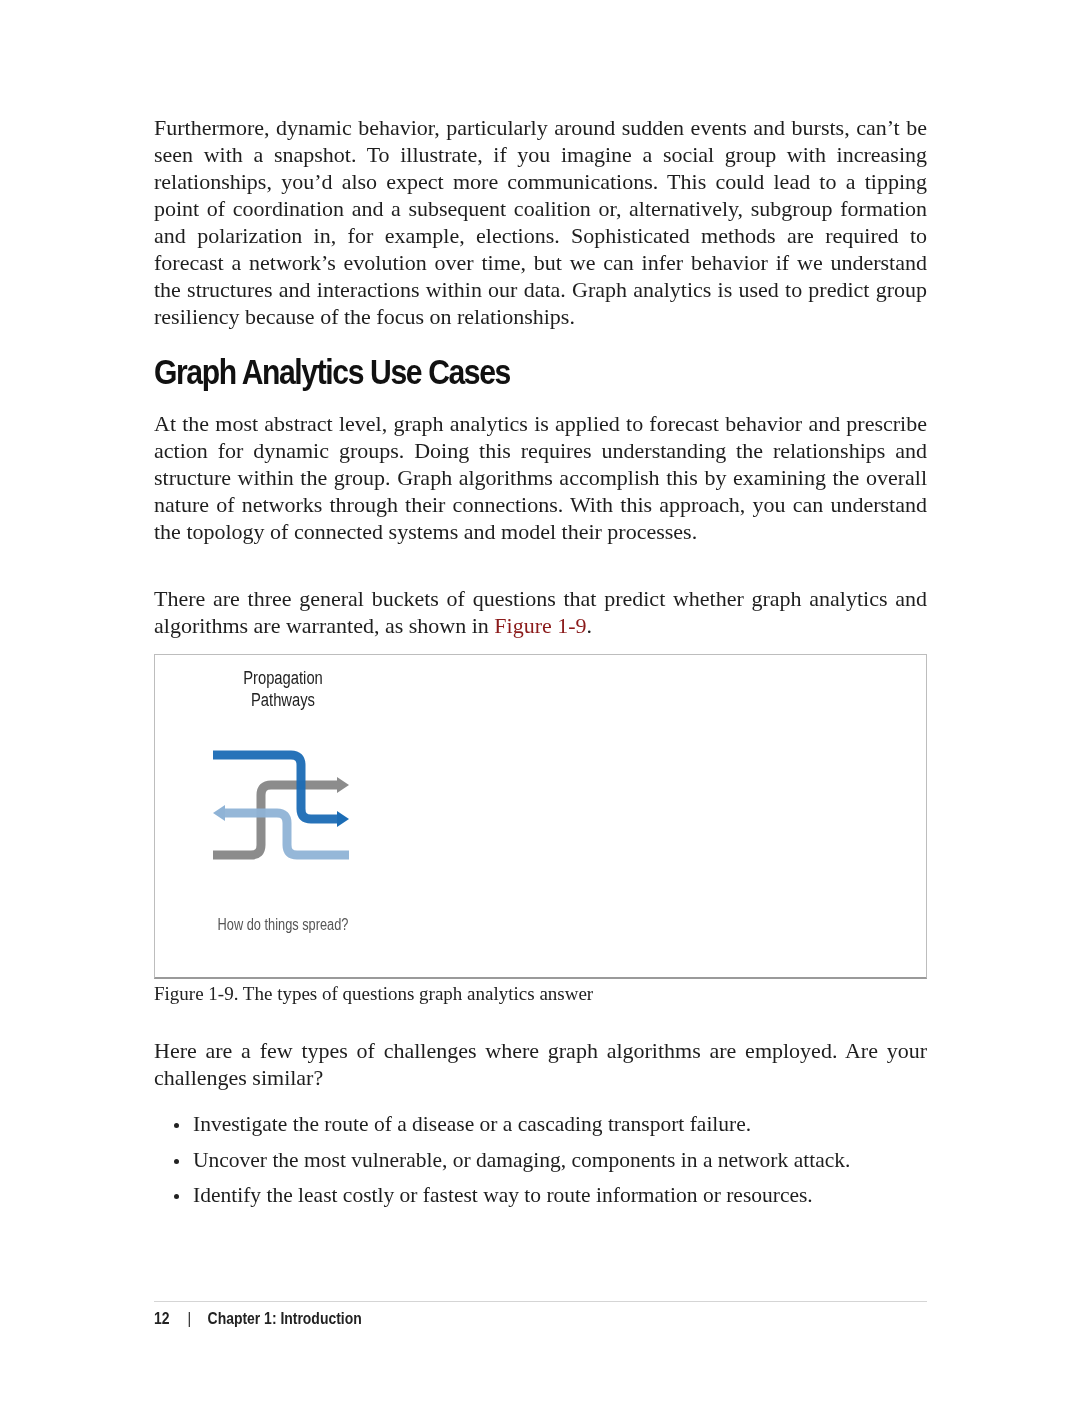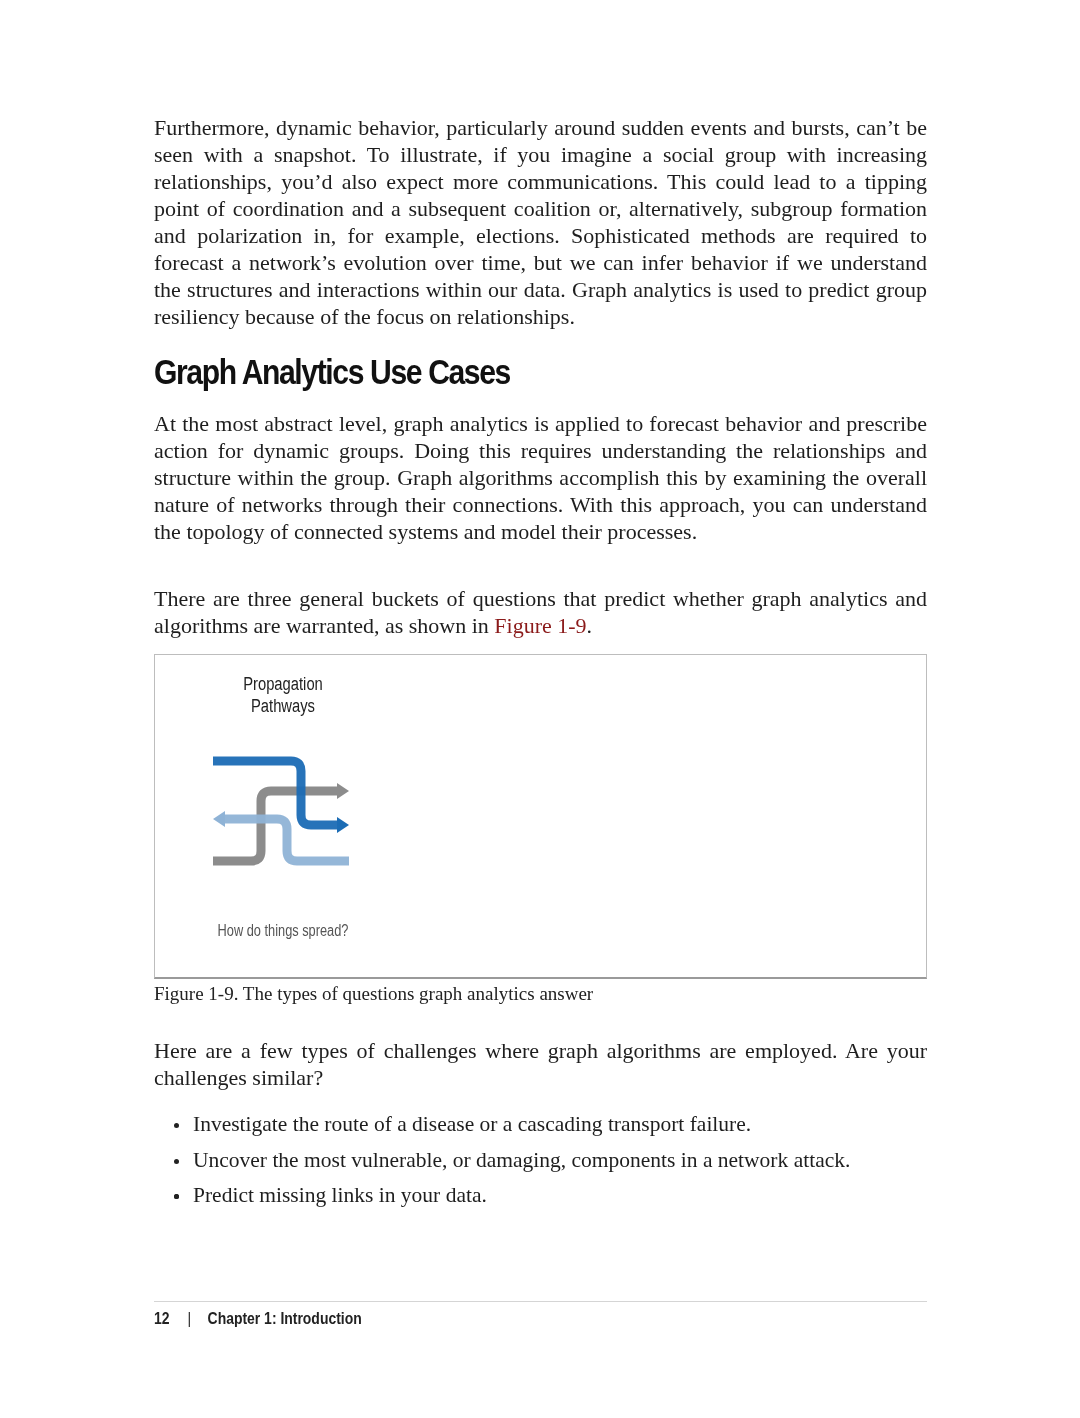--- a/index.html
+++ b/index.html
@@ -52,21 +52,21 @@
       top: 654px;
       left: 0;
       width: 771px;
       height: 322px;
       border: 1px solid #bdbdbd;
       border-bottom: 2px solid #9a9a9a;
       background: #fff;
     }
     .panel {
       position: absolute;
-      top: 8px;
+      top: 2px;
       width: 256px;
       height: 322px;
     }
     .panel-title {
       position: absolute;
       top: 10px;
       left: 0;
       width: 100%;
       text-align: center;
       font-family: "Liberation Sans", "DejaVu Sans", sans-serif;
@@ -195,22 +195,21 @@
 
   </div>
 
   <p class="caption">Figure 1-9. The types of questions graph analytics answer</p>
 
   <p class="body-text p4">Here are a few types of challenges where graph algorithms are employed. Are your challenges similar?</p>
 
   <ul class="bullets">
     <li><span class="bullet-dot"></span><span>Investigate the route of a disease or a cascading transport failure.</span></li>
     <li><span class="bullet-dot"></span><span>Uncover the most vulnerable, or damaging, components in a network attack.</span></li>
-    <li><span class="bullet-dot"></span></li>
-    <li><span class="bullet-dot"></span><span>Predict missing links in your data.</span></li>
+    <li><span class="bullet-dot"></span><span>Identify the least costly or fastest way to route information or resources.</span></li>
   </ul>
 
   <div class="footer-rule"></div>
 
   <div class="footer">
     <span>12</span><span class="sep">|</span><span>Chapter 1: Introduction</span>
   </div>
 
 </div>
 

